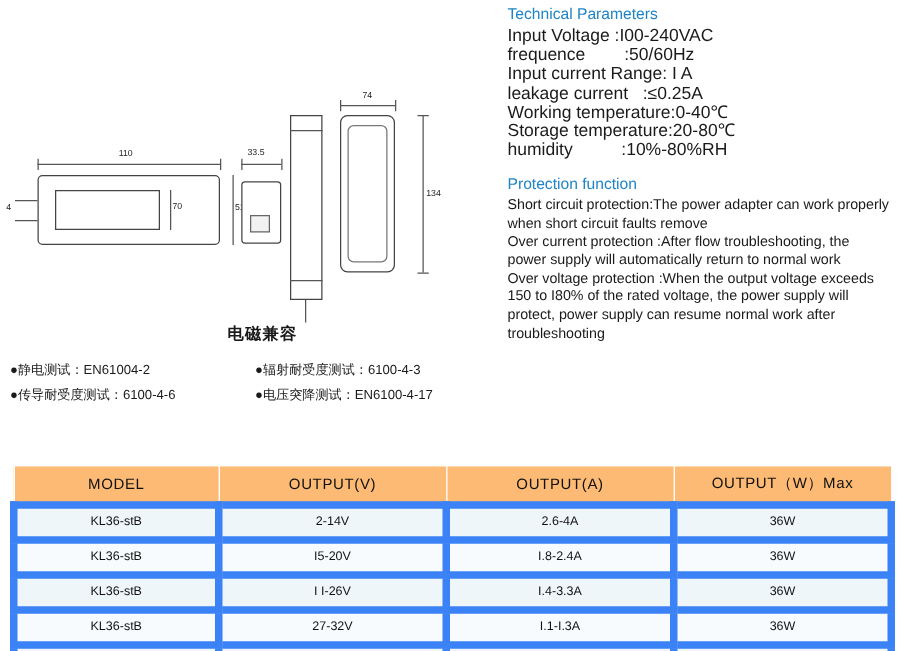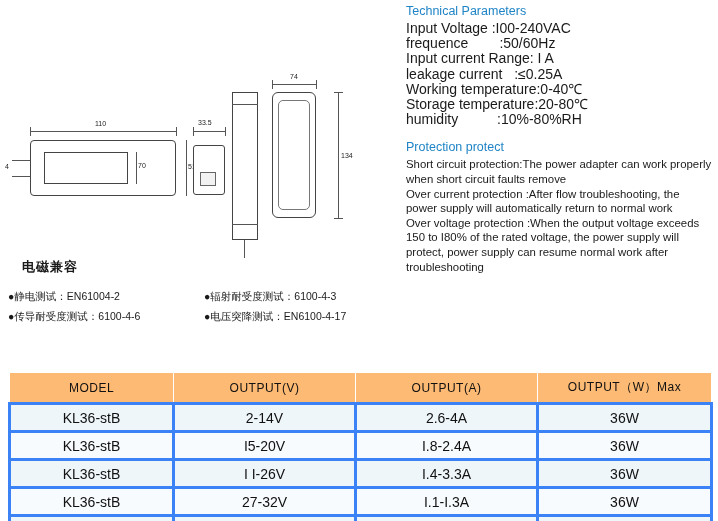--- a/index.html
+++ b/index.html
@@ -80,20 +80,21 @@
   .emc {
     position: absolute;
     left: 8px;
     top: 258px;
     width: 390px;
   }
   .emc-title {
     font-size: 13px;
     margin: 0 0 10px 14px;
     letter-spacing: 1px;
+    text-align: center;
   }
   .emc-row {
     display: flex;
     font-size: 10.5px;
     line-height: 20px;
   }
   .emc-cell { white-space: nowrap; }
   .emc-cell.c1 { width: 196px; }
   .emc-cell.c2 { width: 190px; }
 
@@ -112,23 +113,23 @@
   table.spec-table th {
     background: #fdba74;
     border: 1px solid #ffffff;
     height: 31px;
     font-size: 12px;
     font-weight: 400;
     color: #111;
     letter-spacing: 0.5px;
   }
   table.spec-table td {
-    border: 3px solid #3b82f6;
+    border: 6px solid #3b82f6;
     height: 28px;
-    font-size: 14px;
+    font-size: 10px;
     text-align: center;
     color: #111;
   }
   table.spec-table tr.odd td { background: #eef6fa; }
   table.spec-table tr.even td { background: #f7fbfd; }
   table.spec-table col.c0 { width: 164px; }
   table.spec-table col.c1 { width: 182px; }
   table.spec-table col.c2 { width: 182px; }
   table.spec-table col.c3 { width: 174px; }
 </style>
@@ -197,21 +198,21 @@
     <h2 class="spec-heading">Technical Parameters</h2>
     <div class="spec-line">Input Voltage :I00-240VAC</div>
     <div class="spec-line">frequence        :50/60Hz</div>
     <div class="spec-line">Input current Range: I A</div>
     <div class="spec-line">leakage current   :≤0.25A</div>
     <div class="spec-line">Working temperature:0-40℃</div>
     <div class="spec-line">Storage temperature:20-80℃</div>
     <div class="spec-line">humidity          :10%-80%RH</div>
 
     <div class="prot-block">
-      <h2 class="spec-heading">Protection protect</h2>
+      <h2 class="spec-heading">Protection function</h2>
       <p class="prot-para">Short circuit protection:The power adapter can work properly when short circuit faults remove</p>
       <p class="prot-para">Over current protection :After flow troubleshooting, the power supply will automatically return to normal work</p>
       <p class="prot-para">Over voltage protection :When the output voltage exceeds 150 to I80% of the rated voltage, the power supply will protect, power supply can resume normal work after troubleshooting</p>
     </div>
   </div>
 
   <div class="table-wrap">
     <table class="spec-table">
       <colgroup>
         <col class="c0">

